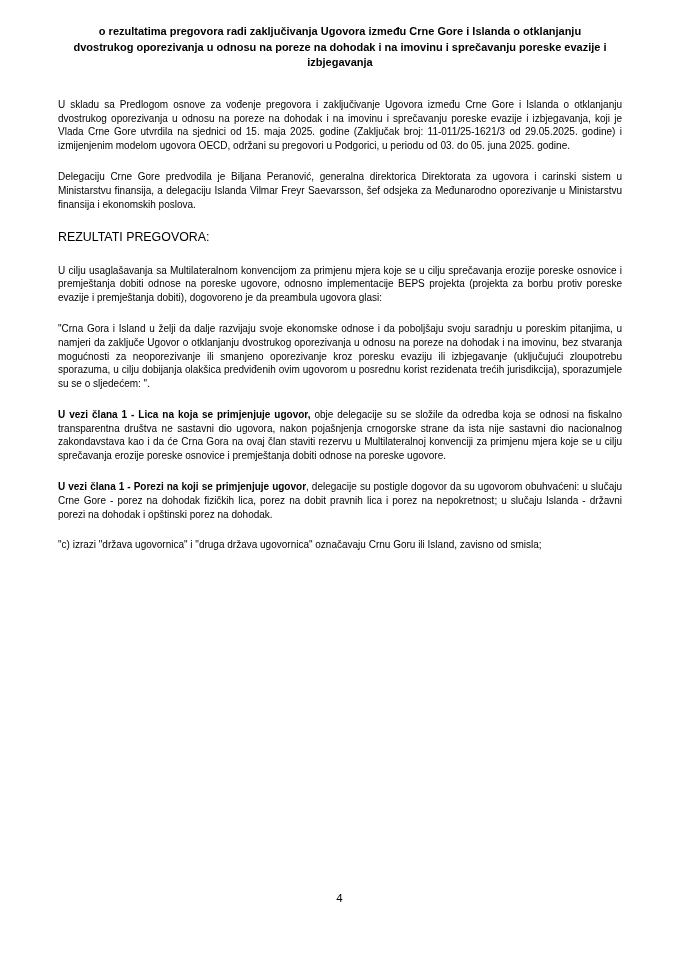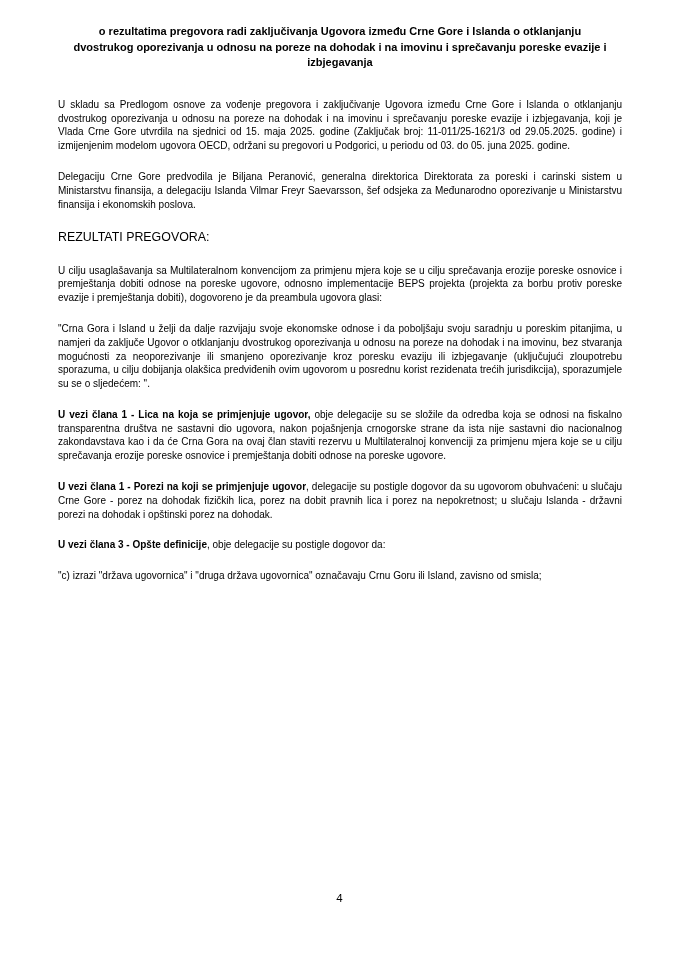--- a/index.html
+++ b/index.html
@@ -87,34 +87,33 @@
 <body>
 
 <div class="page">
   <div class="content">
 
 
     <h2 class="doc-subtitle">o rezultatima pregovora radi zaključivanja Ugovora između Crne Gore i Islanda o otklanjanju dvostrukog oporezivanja u odnosu na poreze na dohodak i na imovinu i sprečavanju poreske evazije i izbjegavanja</h2>
 
     <p class="body-par first-body">U skladu sa Predlogom osnove za vođenje pregovora i zaključivanje Ugovora između Crne Gore i Islanda o otklanjanju dvostrukog oporezivanja u odnosu na poreze na dohodak i na imovinu i sprečavanju poreske evazije i izbjegavanja, koji je Vlada Crne Gore utvrdila na sjednici od 15. maja 2025. godine (Zaključak broj: 11-011/25-1621/3 od 29.05.2025. godine) i izmijenjenim modelom ugovora OECD, održani su pregovori u Podgorici, u periodu od 03. do 05. juna 2025. godine.</p>
 
-    <p class="body-par">Delegaciju Crne Gore predvodila je Biljana Peranović, generalna direktorica Direktorata za poreski i carinski sistem u Ministarstvu finansija, a delegaciju Islanda Vilmar Freyr Saevarsson, šef odsjeka za Međunarodno oporezivanje u Ministarstvu finansija i ekonomskih poslova.</p>
+    <p class="body-par">Delegaciju Crne Gore predvodila je Biljana Peranović, generalna direktorica Direktorata za ugovora i carinski sistem u Ministarstvu finansija, a delegaciju Islanda Vilmar Freyr Saevarsson, šef odsjeka za Međunarodno oporezivanje u Ministarstvu finansija i ekonomskih poslova.</p>
 
     <h2 class="section-head">REZULTATI PREGOVORA:</h2>
 
 
 
     <p class="body-par">U cilju usaglašavanja sa Multilateralnom konvencijom za primjenu mjera koje se u cilju sprečavanja erozije poreske osnovice i premještanja dobiti odnose na poreske ugovore, odnosno implementacije BEPS projekta (projekta za borbu protiv poreske evazije i premještanja dobiti), dogovoreno je da preambula ugovora glasi:</p>
 
     <p class="body-par">"Crna Gora i Island u želji da dalje razvijaju svoje ekonomske odnose i da poboljšaju svoju saradnju u poreskim pitanjima, u namjeri da zaključe Ugovor o otklanjanju dvostrukog oporezivanja u odnosu na poreze na dohodak i na imovinu, bez stvaranja mogućnosti za neoporezivanje ili smanjeno oporezivanje kroz poresku evaziju ili izbjegavanje (uključujući zloupotrebu sporazuma, u cilju dobijanja olakšica predviđenih ovim ugovorom u posrednu korist rezidenata trećih jurisdikcija), sporazumjele su se o sljedećem: ".</p>
 
     <p class="body-par"><span class="lead">U vezi člana 1 - Lica na koja se primjenjuje ugovor,</span><span> obje delegacije su se složile da odredba koja se odnosi na fiskalno transparentna društva ne sastavni dio ugovora, nakon pojašnjenja crnogorske strane da ista nije sastavni dio nacionalnog zakondavstava kao i da će Crna Gora na ovaj član staviti rezervu u Multilateralnoj konvenciji za primjenu mjera koje se u cilju sprečavanja erozije poreske osnovice i premještanja dobiti odnose na poreske ugovore.</span></p>
 
     <p class="body-par"><span class="lead">U vezi člana 1 - Porezi na koji se primjenjuje ugovor</span><span>, delegacije su postigle dogovor da su ugovorom obuhvaćeni: u slučaju Crne Gore - porez na dohodak fizičkih lica, porez na dobit pravnih lica i porez na nepokretnost; u slučaju Islanda - državni porezi na dohodak i opštinski porez na dohodak.</span></p>
 
-    <p class="body-par no-justify"><span class="lead">U vezi člana 3 - Opšte definicije</span><span>, obje delegacije su postigle dogovor da:</span></p>
 
     <p class="body-par">"c) izrazi  "država ugovornica"  i "druga država ugovornica" označavaju Crnu Goru ili Island, zavisno od smisla;</p>
 
   </div>
 
   <div class="page-number">4</div>
 </div>
 
 </body></html>

